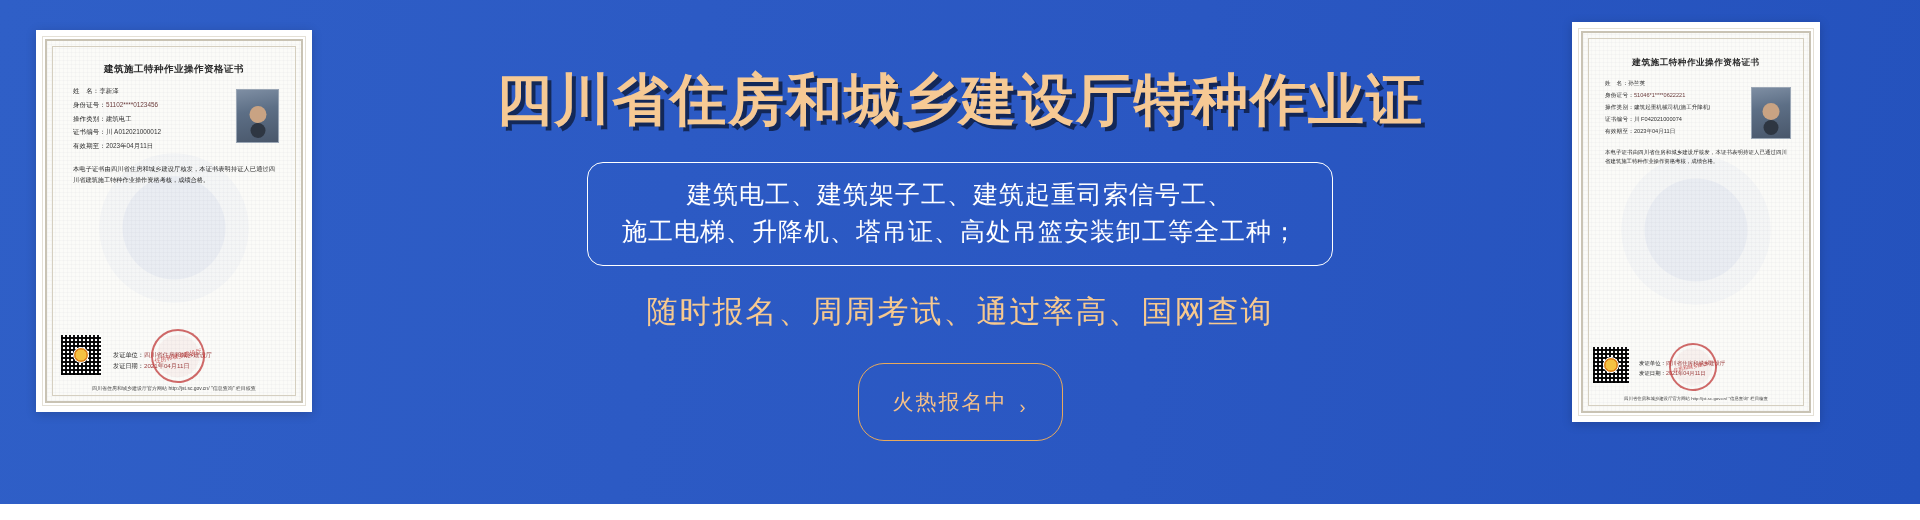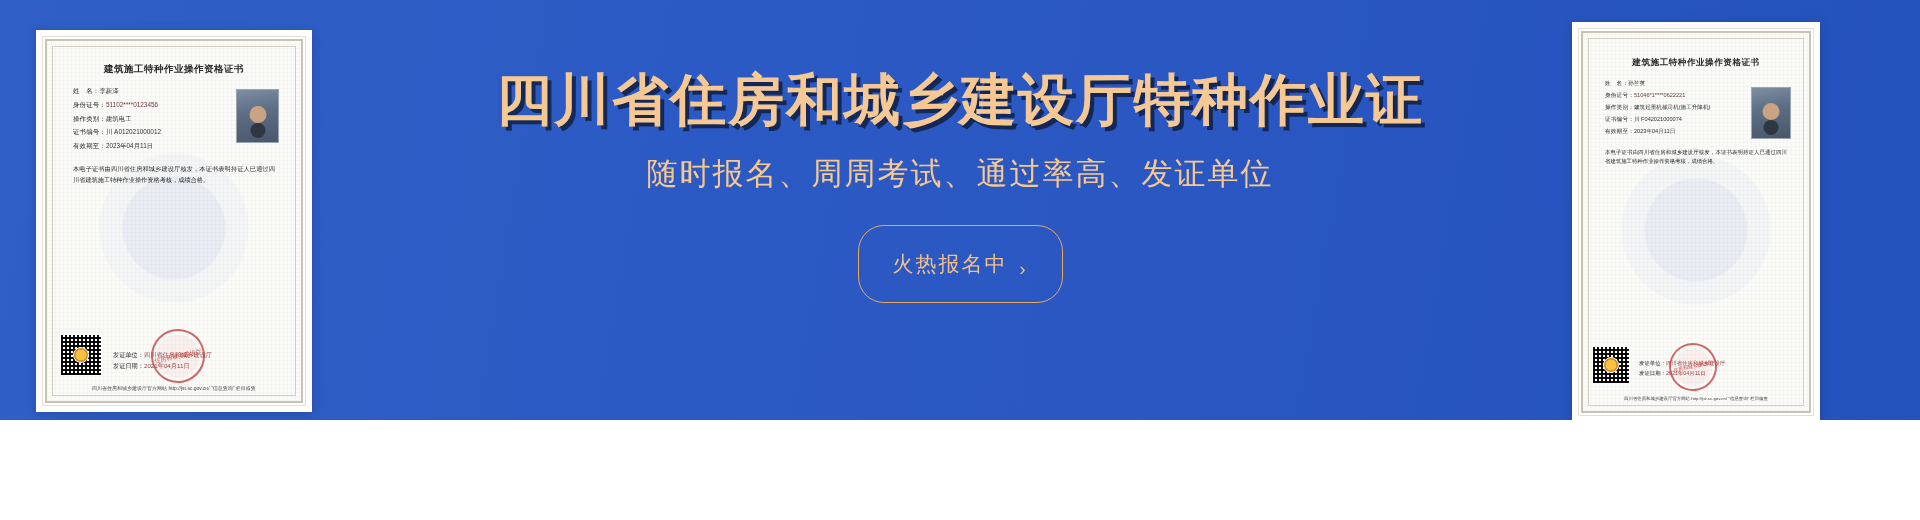--- a/index.html
+++ b/index.html
@@ -3,21 +3,21 @@
 <meta charset="utf-8">
 <style>
   * { box-sizing: border-box; margin: 0; padding: 0; }
   html, body {
     width: 1920px; height: 520px;
     overflow: hidden;
     font-family: "Liberation Sans", "DejaVu Sans", sans-serif;
   }
   #banner {
     position: relative;
-    width: 1920px; height: 420px;
+    width: 1920px; height: 504px;
     background: linear-gradient(100deg, #2f5fc7 0%, #2c5ac4 35%, #2a57c2 60%, #2452bd 100%);
     overflow: hidden;
   }
 
   
   .cert {
     position: absolute;
     background: #ffffff;
     padding: 9px;
     box-shadow: 0 2px 10px rgba(0,0,0,.18);
@@ -289,22 +289,26 @@
       </div>
 
       <div class="cert-footer">四川省住房和城乡建设厅官方网站 http://jst.sc.gov.cn/ "信息查询" 栏目核查</div>
     </div>
   </div>
 
   <div class="center">
 
     <div class="main-title">四川省住房和城乡建设厅特种作业证</div>
 
-
-    <div class="slogan">随时报名、周周考试、通过率高、发证单位</div>
+    <div class="info-box">
+      <div class="info-line">建筑电工、建筑架子工、建筑起重司索信号工、</div>
+      <div class="info-line">施工电梯、升降机、塔吊证、高处吊篮安装卸工等全工种；</div>
+    </div>
+
+    <div class="slogan">随时报名、周周考试、通过率高、国网查询</div>
 
     <div class="cta">
       <span>火热报名中</span>
       <span class="arrow">›</span>
     </div>
 
   </div>
 
   <div class="cert cert-right">
     <div class="cert-inner">

